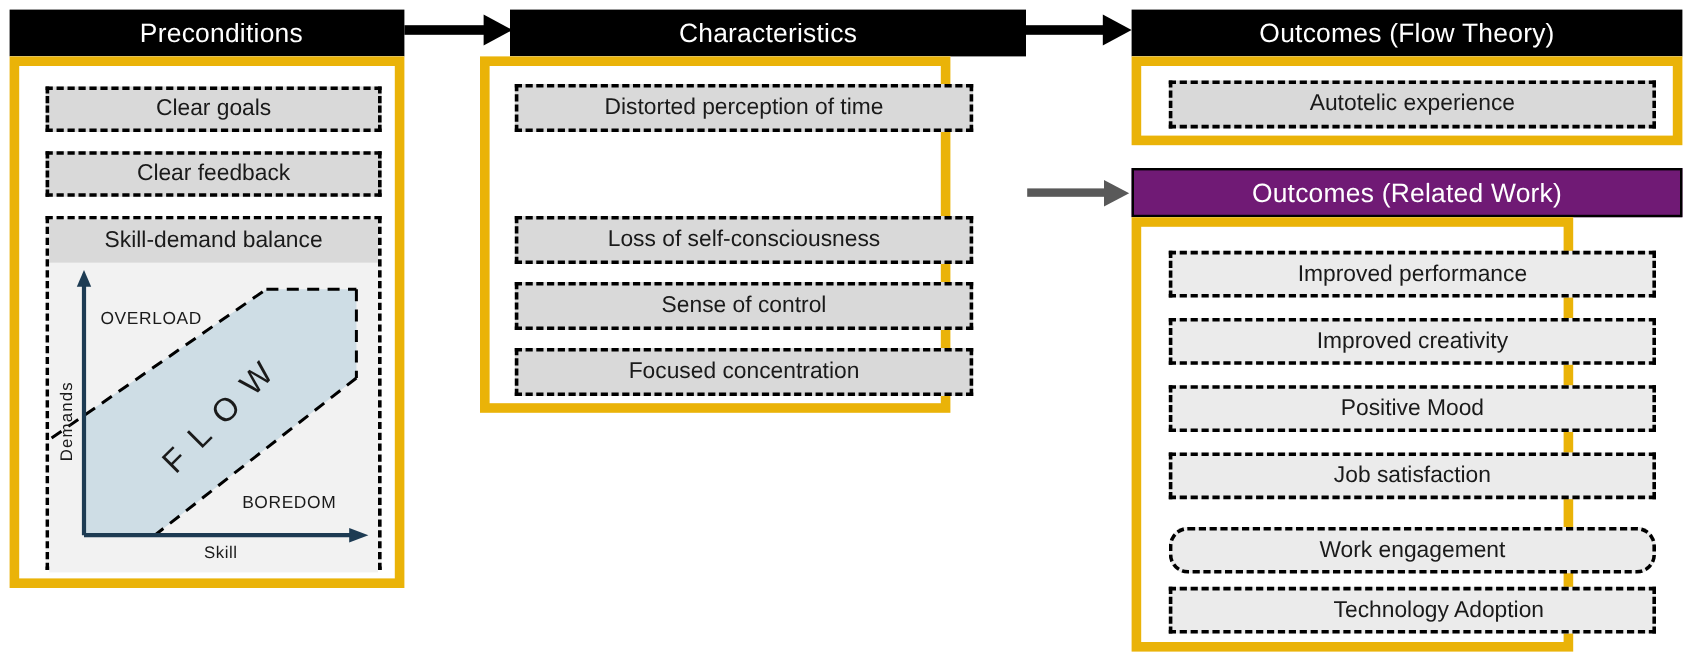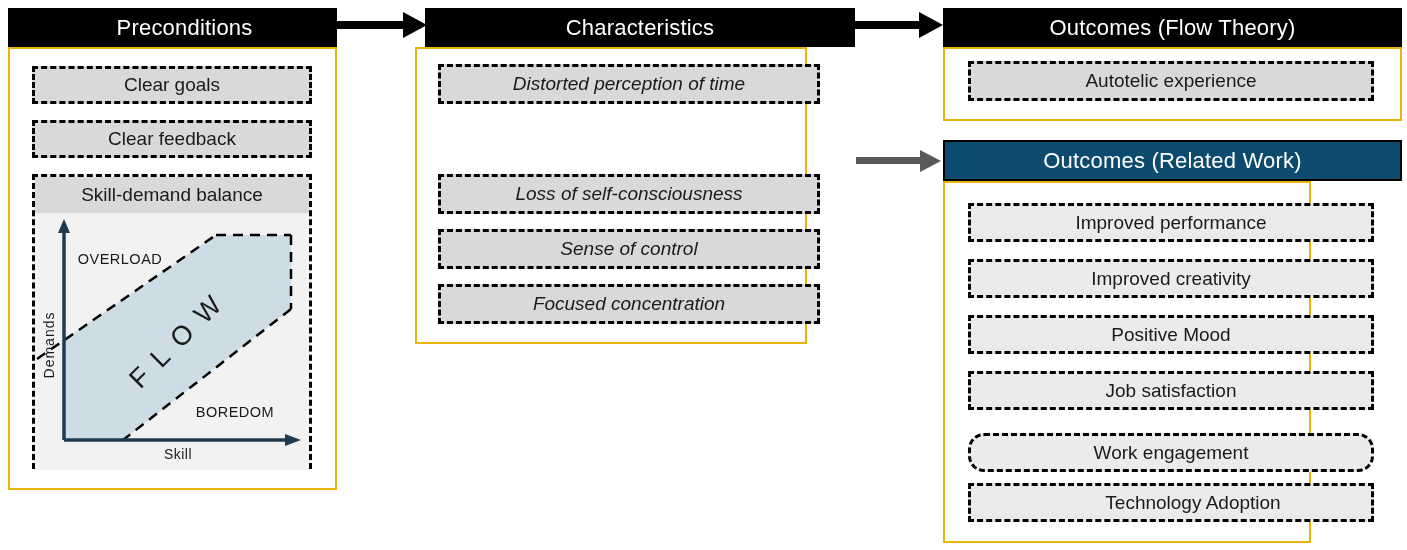--- a/index.html
+++ b/index.html
@@ -10,23 +10,23 @@
     color:#1a1a1a;
   }
   .canvas { position:absolute; inset:0; }
 
   
   .col-header {
     position:absolute; background:#000; color:#fff;
     display:flex; align-items:center; justify-content:center;
     font-size:22px; letter-spacing:.2px;
   }
-  .col-header.gray { background:#0c4a6e; border:2px solid #000; }
+  .col-header.gray { background:#701a75; border:2px solid #000; }
   .col-body {
-    position:absolute; background:#fff; border:2px solid #eab308;
+    position:absolute; background:#fff; border:8px solid #eab308;
   }
   .item {
     position:absolute; border:3px dashed #000; background:#d9d9d9;
     display:flex; align-items:center; justify-content:center;
     font-size:19px; color:#1a1a1a; text-align:center;
   }
   .item.light { background:#ebebeb; }
 
   
   .skillbox {
@@ -93,21 +93,21 @@
       </div>
     </div>
   </div>
 
   <div class="arrow">
     <div class="shaft" style="left:337px; top:21px; width:68px; height:8px;"></div>
     <div class="head" style="left:403px; top:12px;"></div>
   </div>
 
   <div class="col-header" style="left:425px; top:8px; width:430px; height:39px;">Characteristics</div>
-  <div class="col-body" style="left:415px; top:47px; width:392px; height:297px;font-style:italic;">
+  <div class="col-body" style="left:400px; top:47px; width:392px; height:297px;">
     <div class="item" style="left:21px; top:15px; width:382px; height:40px;">Distorted perception of time</div>
     <div class="item" style="left:21px; top:125px; width:382px; height:40px;">Loss of self-consciousness</div>
     <div class="item" style="left:21px; top:180px; width:382px; height:40px;">Sense of control</div>
     <div class="item" style="left:21px; top:235px; width:382px; height:40px;">Focused concentration</div>
   </div>
 
   <div class="arrow">
     <div class="shaft" style="left:855px; top:21px; width:68px; height:8px;"></div>
     <div class="head" style="left:919px; top:12px;"></div>
   </div>

